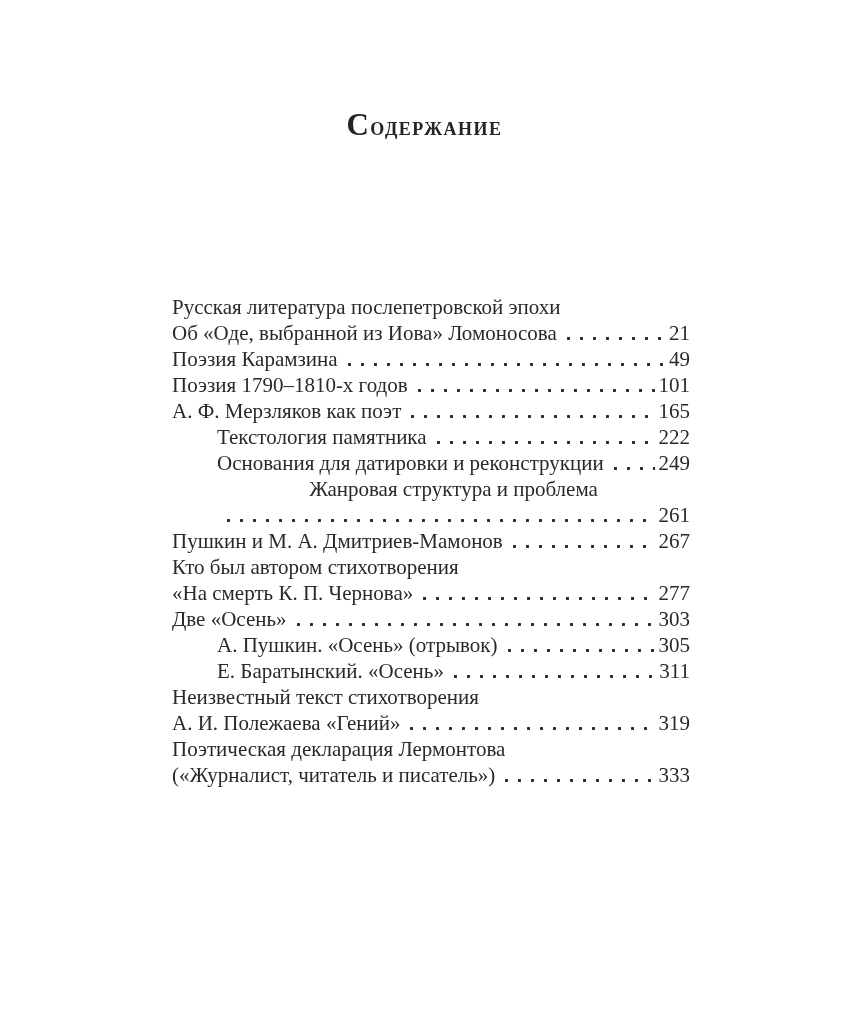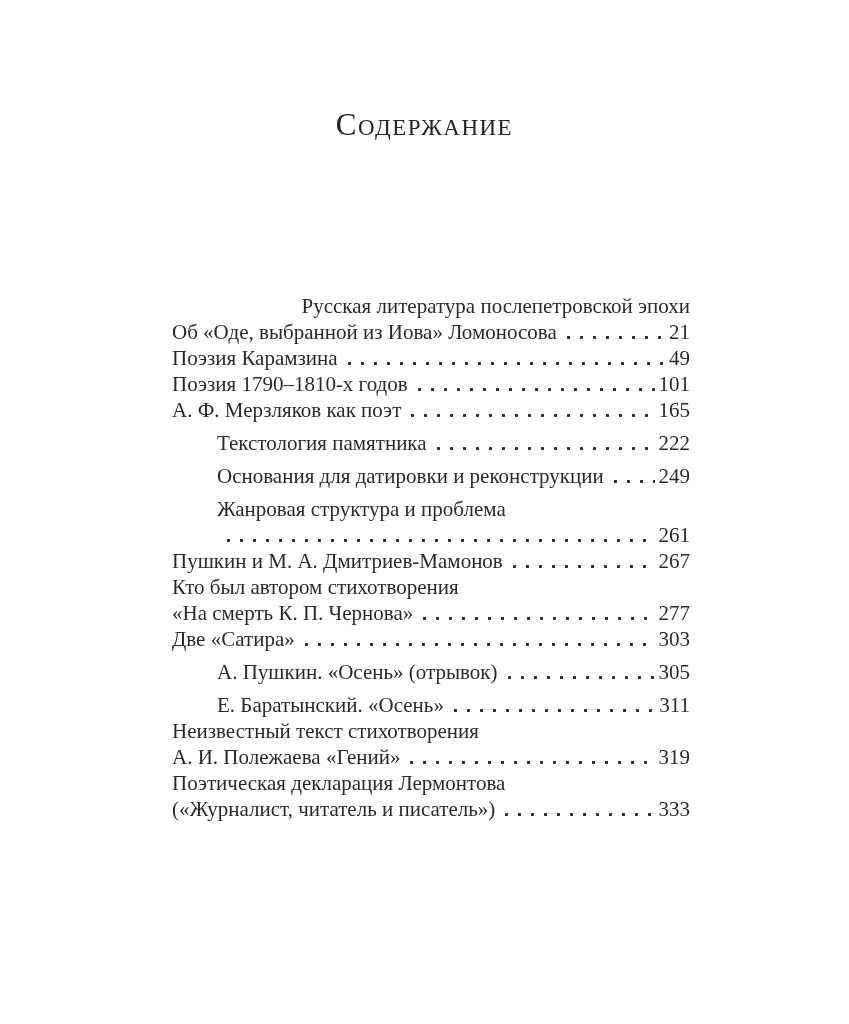--- a/index.html
+++ b/index.html
@@ -13,39 +13,39 @@
   }
   .page {
     width: 849px;
     height: 1024px;
     box-sizing: border-box;
   }
   h1.title {
     margin: 0;
     padding-top: 106px;
     text-align: center;
-    font-weight: normal;
-    font-size: 23px;
+    font-weight: bold;
+    font-size: 18px;
     line-height: 38px;
     letter-spacing: 1.5px;
     text-transform: uppercase;
     color: #262422;
   }
   h1.title::first-letter {
     font-size: 31px;
   }
   .toc {
     margin: 146px 0 0 172px;
     width: 518px;
     font-size: 21px;
     line-height: 26px;
   }
   .entry { margin-top: 0; }
-  .entry:first-child { margin-top: 0; text-align: right; }
-  .entry.sub { margin-top: 7px; padding-left: 45px; }
+  .entry:first-child { margin-top: 0; }
+  .entry.sub { margin-top: 0; padding-left: 45px; text-align: center; }
   .row { display: flex; align-items: baseline; }
   .ttl { white-space: nowrap; }
   .leader {
     flex: 1 1 auto;
     align-self: flex-end;
     height: 5px;
     margin: 0 4px 5px 9px;
     background-image: radial-gradient(circle at 2.5px 2.5px, #2b2926 1.35px, rgba(0,0,0,0) 1.9px);
     background-size: 13px 5px;
     background-repeat: repeat-x;
@@ -121,21 +121,21 @@
       <div class="entry">
         <div class="tline"><span class="ttl">Кто был автором стихотворения</span></div>
         <div class="row">
           <span class="ttl">«На смерть К. П. Чернова»</span>
           <span class="leader"></span>
           <span class="pagenum">277</span>
         </div>
       </div>
       <div class="entry">
         <div class="row">
-          <span class="ttl">Две «Сатира»</span>
+          <span class="ttl">Две «Осень»</span>
           <span class="leader"></span>
           <span class="pagenum">303</span>
         </div>
       </div>
       <div class="entry sub">
         <div class="row">
           <span class="ttl">А. Пушкин. «Осень» (отрывок)</span>
           <span class="leader"></span>
           <span class="pagenum">305</span>
         </div>

